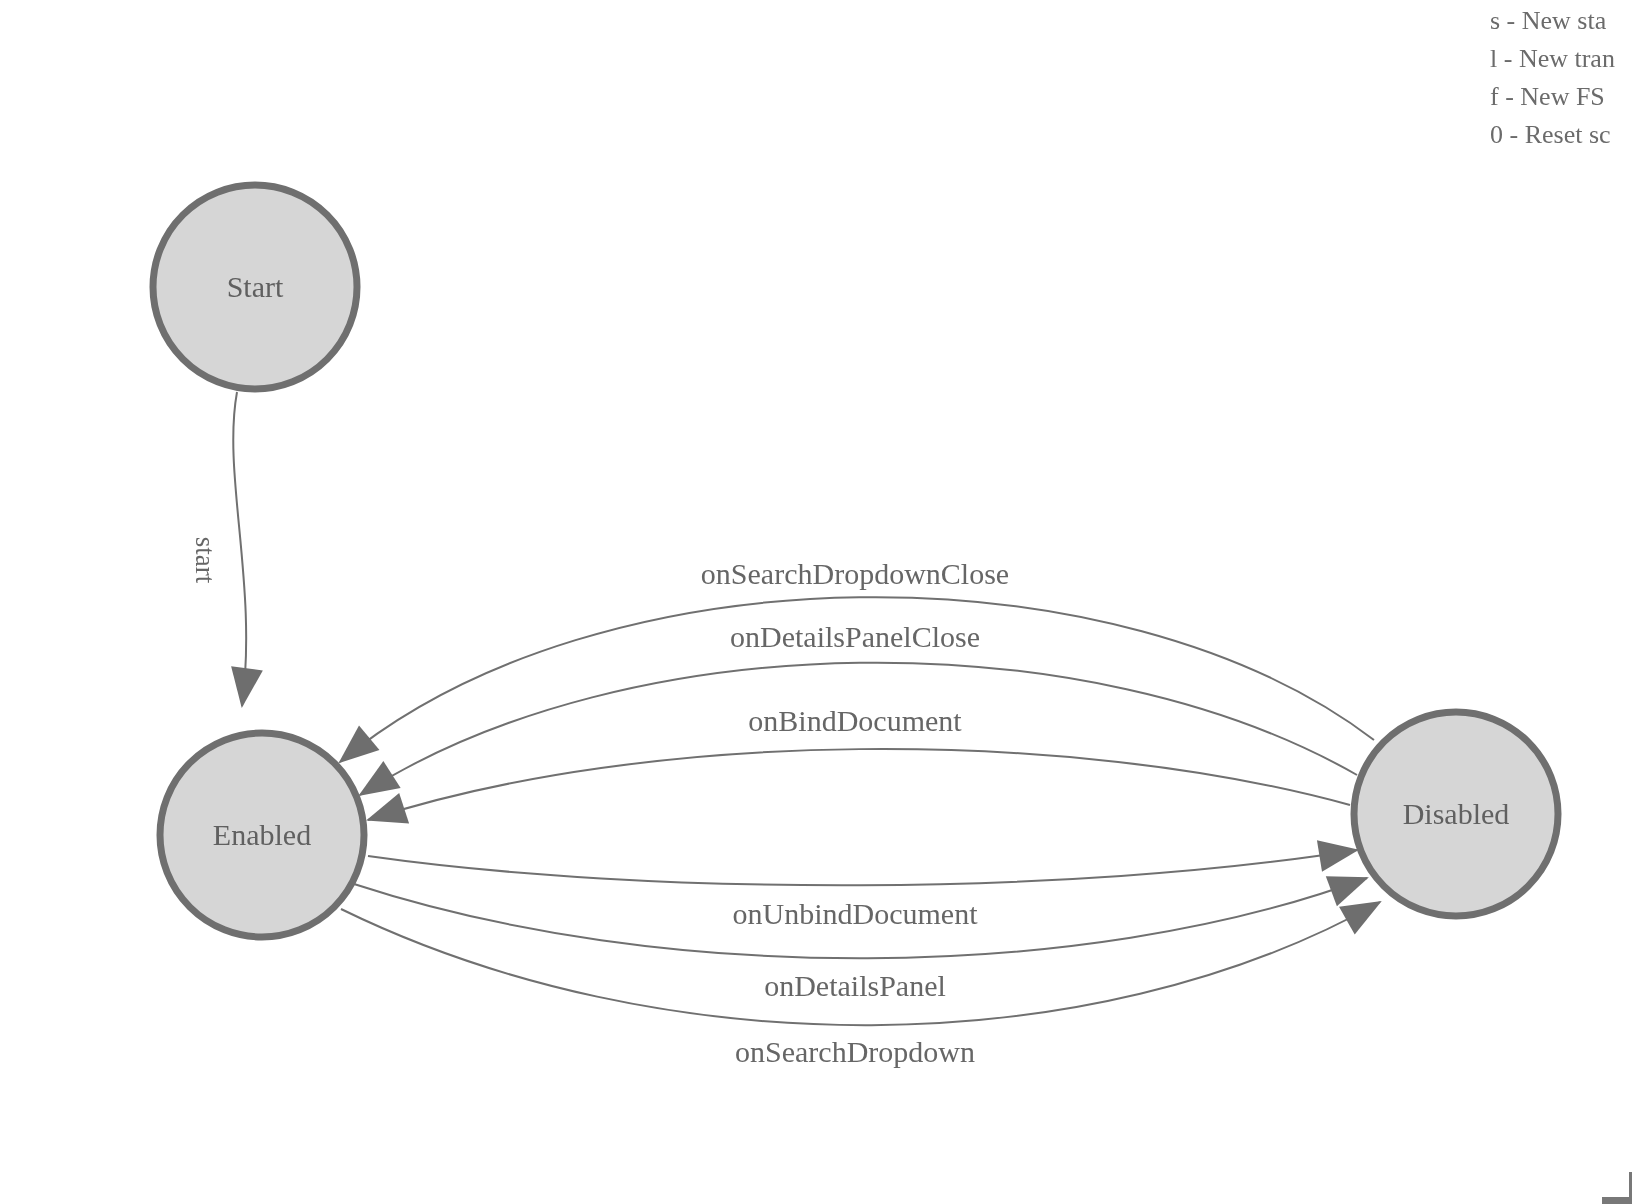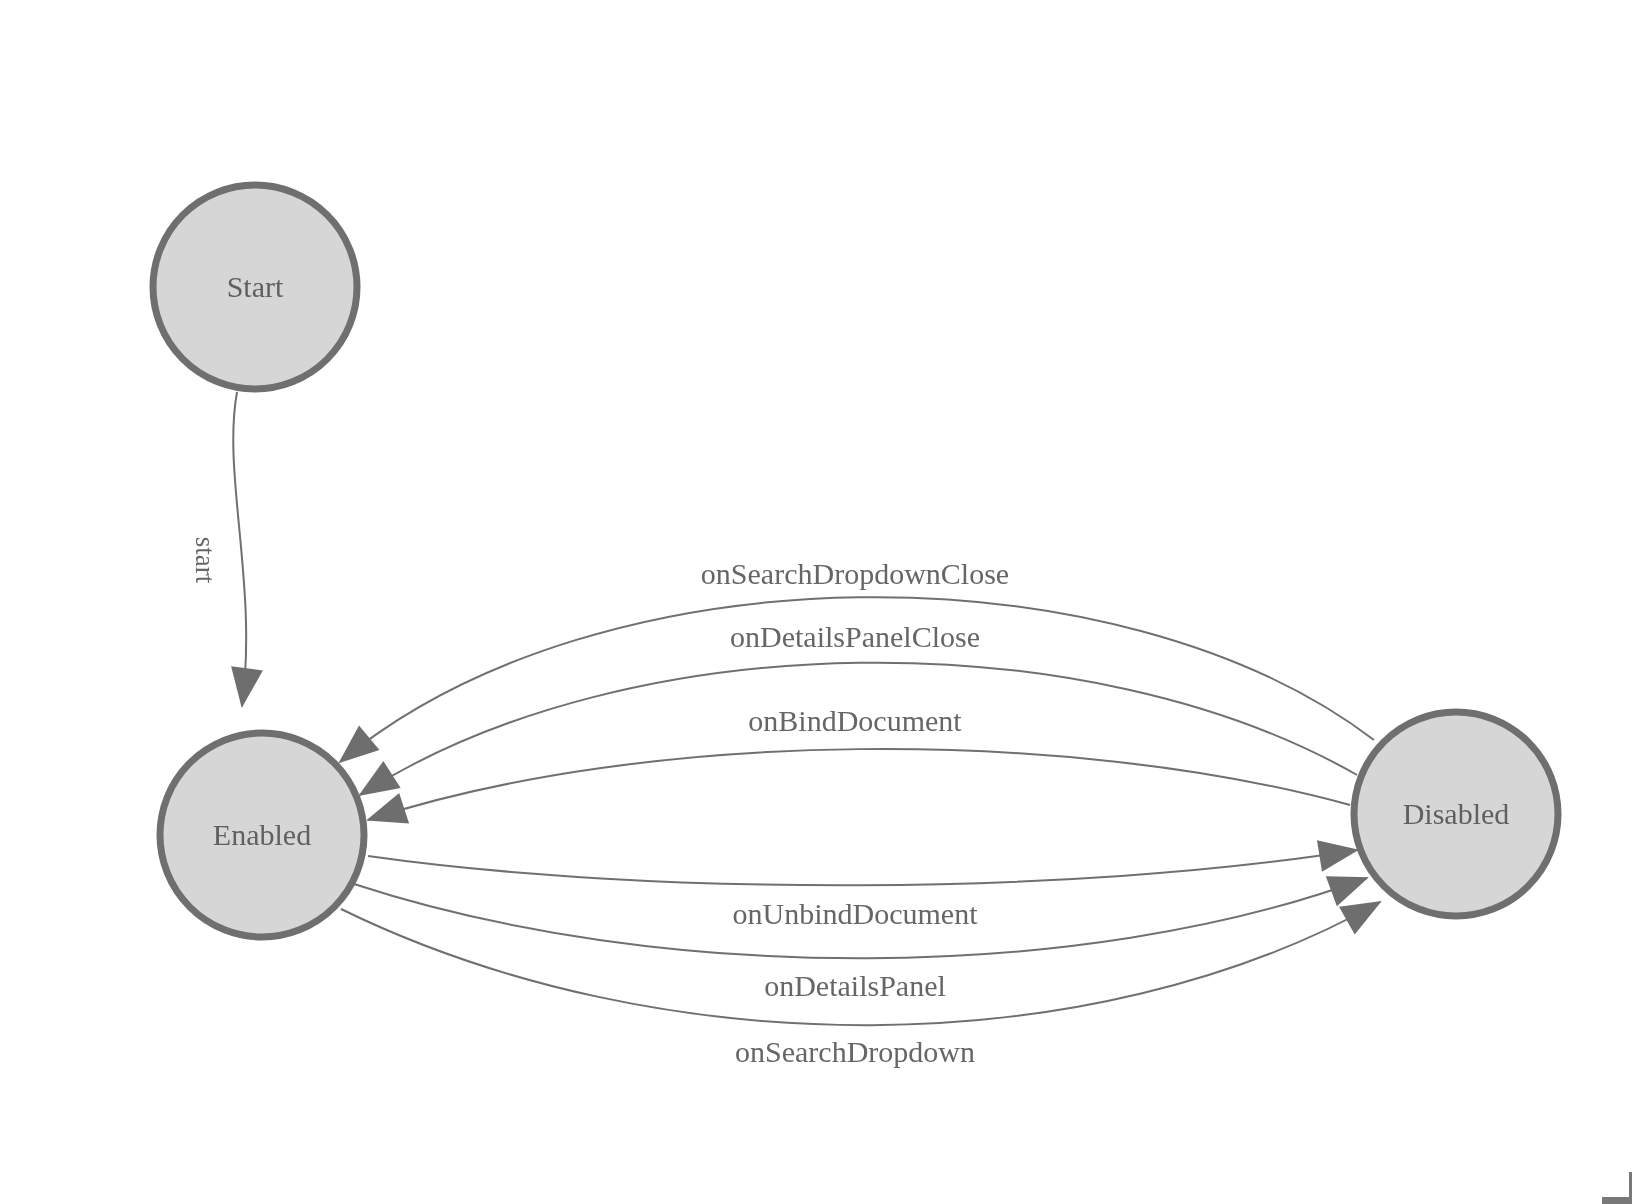--- a/index.html
+++ b/index.html
@@ -106,17 +106,23 @@
     <circle class="state-circle" cx="255" cy="287" r="102"></circle>
     <text class="state-label" x="255" y="297">Start</text>
 
     <circle class="state-circle" cx="262" cy="835" r="102"></circle>
     <text class="state-label" x="262" y="845">Enabled</text>
 
     <circle class="state-circle" cx="1456" cy="814" r="102"></circle>
     <text class="state-label" x="1456" y="824">Disabled</text>
   </svg>
 
+  <div id="legend">
+    <div>s - New sta</div>
+    <div>l - New tran</div>
+    <div>f - New FS</div>
+    <div>0 - Reset sc</div>
+  </div>
 
   <div class="corner-mark-v"></div>
   <div class="corner-mark-h"></div>
 
 </div>
 
 </body></html>

